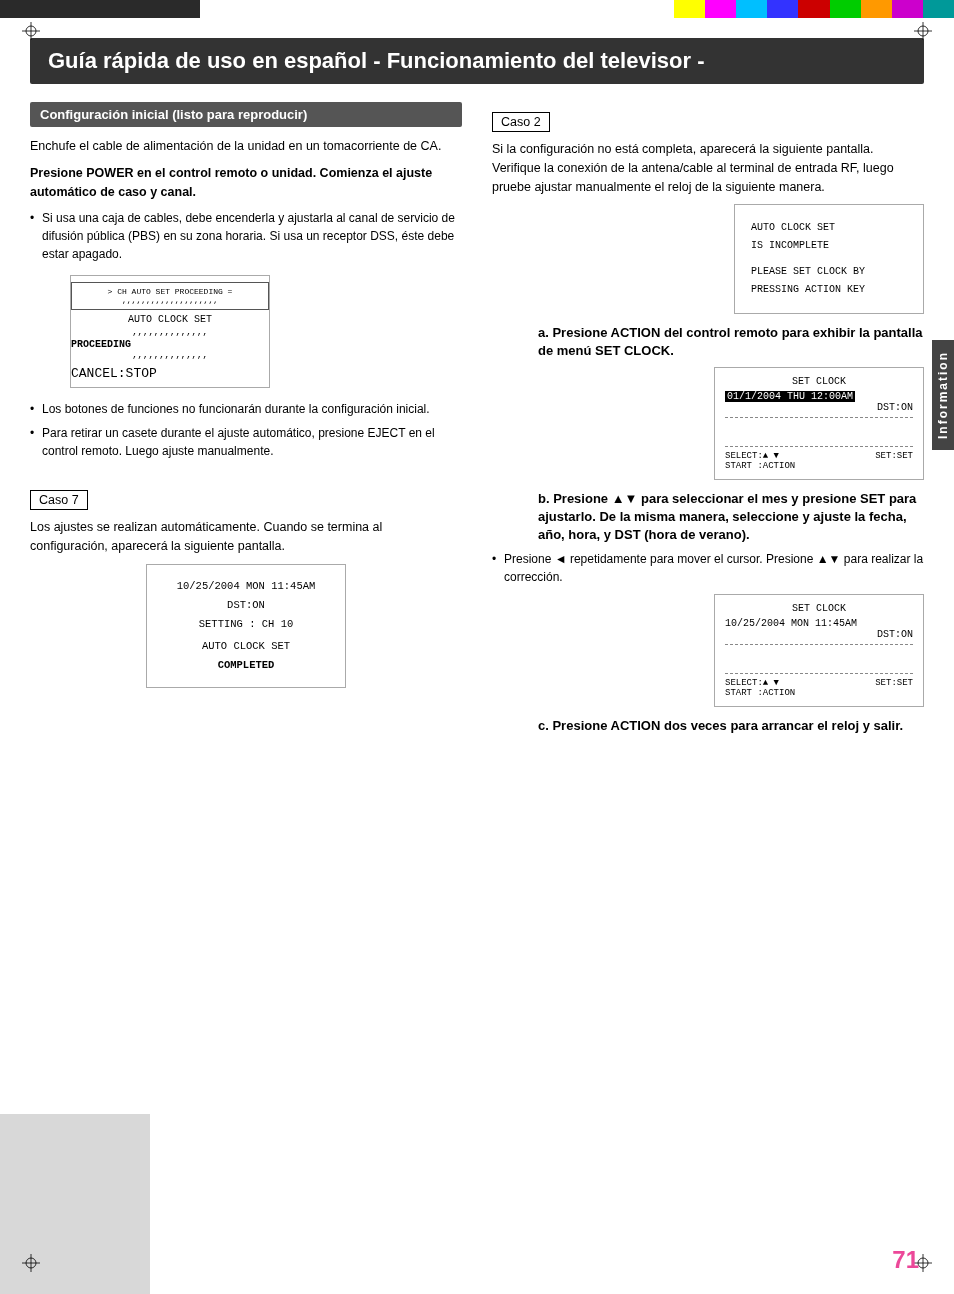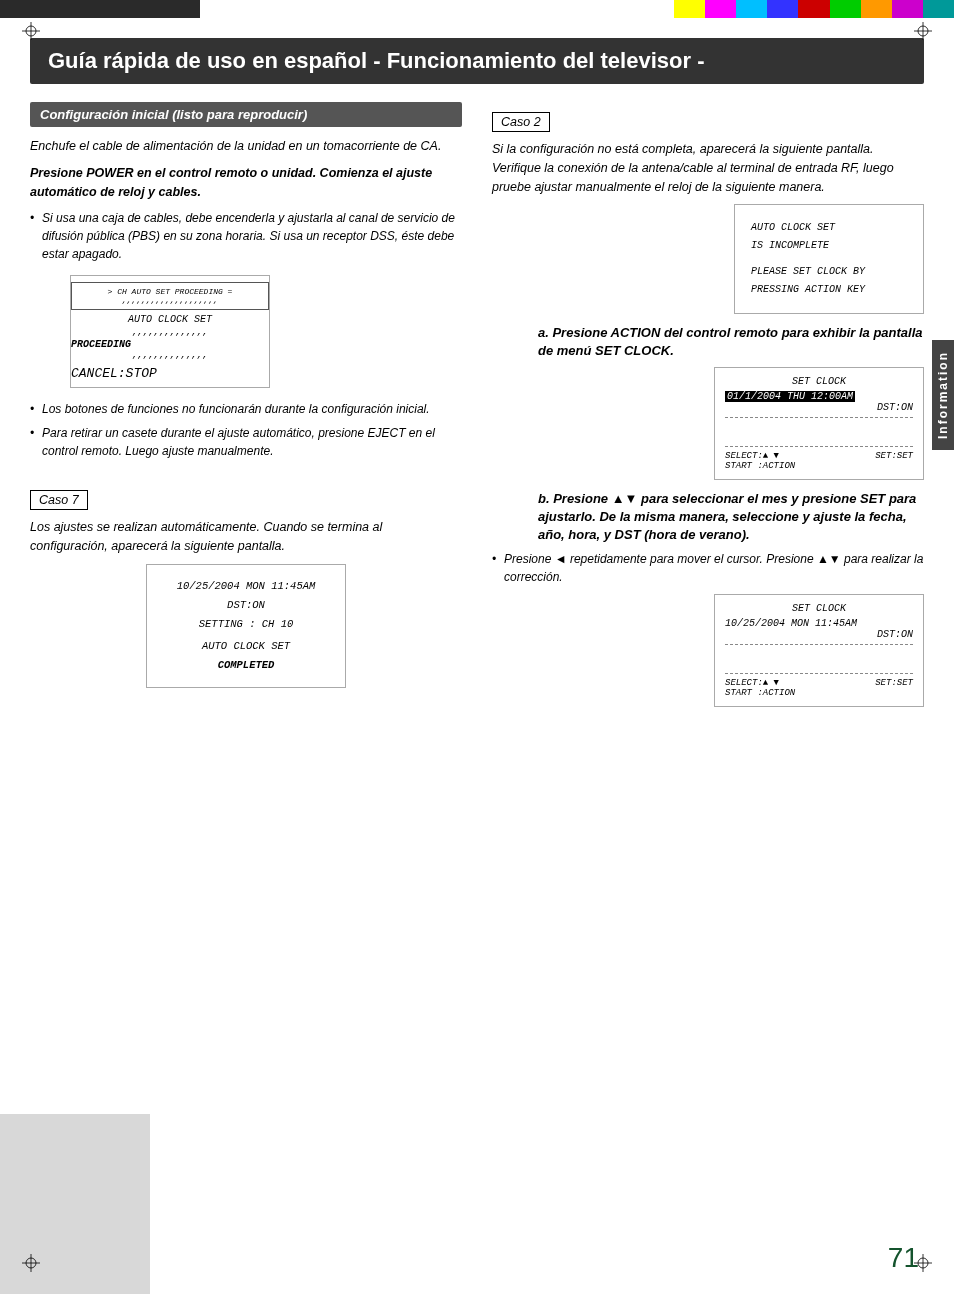--- a/index.html
+++ b/index.html
@@ -49,21 +49,20 @@
       font-weight: bold;
       padding: 10px 18px;
       margin-bottom: 18px;
       border-radius: 2px;
     }
 
     
     .two-col {
       display: flex;
       gap: 30px;
-      font-style: italic;
     }
     .left-col {
       flex: 1;
       min-width: 0;
     }
     .right-col {
       flex: 1;
       min-width: 0;
     }
 
@@ -144,23 +143,23 @@
       display: flex;
       align-items: center;
       justify-content: center;
     }
 
     
     .page-number {
       position: absolute;
       bottom: 20px;
       right: 35px;
-      font-size: 28px;
-      font-weight: normal;
-      color: #14532d;
+      font-size: 24px;
+      font-weight: bold;
+      color: #ec4899;
     }
 
     
     .reg-mark {
       position: absolute;
       width: 18px;
       height: 18px;
     }
     .reg-mark-tl { top: 22px; left: 22px; }
     .reg-mark-tr { top: 22px; right: 22px; }
@@ -225,21 +224,21 @@
 
   <div class="title-bar">Guía rápida de uso en español - Funcionamiento del televisor -</div>
 
   <div class="two-col">
 
     <div class="left-col">
 
       <div class="section-heading">Configuración inicial (listo para reproducir)</div>
 
       <p class="body-text">Enchufe el cable de alimentación de la unidad en un tomacorriente de CA.</p>
-      <p class="body-text bold-text">Presione POWER en el control remoto  o unidad. Comienza el ajuste automático de reloj y cables.</p>
+      <p class="body-text bold-text">Presione POWER en el control remoto  o unidad. Comienza el ajuste automático de caso y canal.</p>
 
       <ul class="bullet-list">
         <li>Si usa una caja de cables, debe encenderla y ajustarla al canal de servicio de difusión pública (PBS) en su zona horaria. Si usa un receptor DSS, éste debe estar apagado.</li>
       </ul>
 
       <div style="margin: 12px 0 12px 40px;">
         <div style="border:1.5px solid #aaa; display:inline-block; padding: 6px 0; font-family:'Courier New',monospace; font-size:10px; background:#fff; min-width:200px;">
           <div style="border:1px solid #555; padding:4px 6px; font-size:9px; margin-bottom:4px; text-align:center;">
             <div style="font-size:8px; white-space:nowrap;">&gt; CH AUTO SET PROCEEDING =</div>
             <div style="font-size:8px;">,,,,,,,,,,,,,,,,,,,,</div>
@@ -324,20 +323,21 @@
         <div style="height: 20px;"></div>
         <div style="border-top:1px dashed #888; margin:4px 0;"></div>
         <div style="display:flex; justify-content:space-between; font-size:9px;">
           <span>SELECT:▲ ▼</span>
           <span>SET:SET</span>
         </div>
         <div style="font-size:9px;">START :ACTION</div>
       </div>
 
       
+      <p class="step-heading">c. Presione ACTION dos veces para arrancar el reloj y salir.</p>
 
     </div>
   </div>
 
 </div>
 
 <div class="page-number">71</div>
 
 <div style="position:absolute; bottom:0; left:0; width:150px; height:180px; background:#d8d8d8; z-index:-1;"></div>
 

